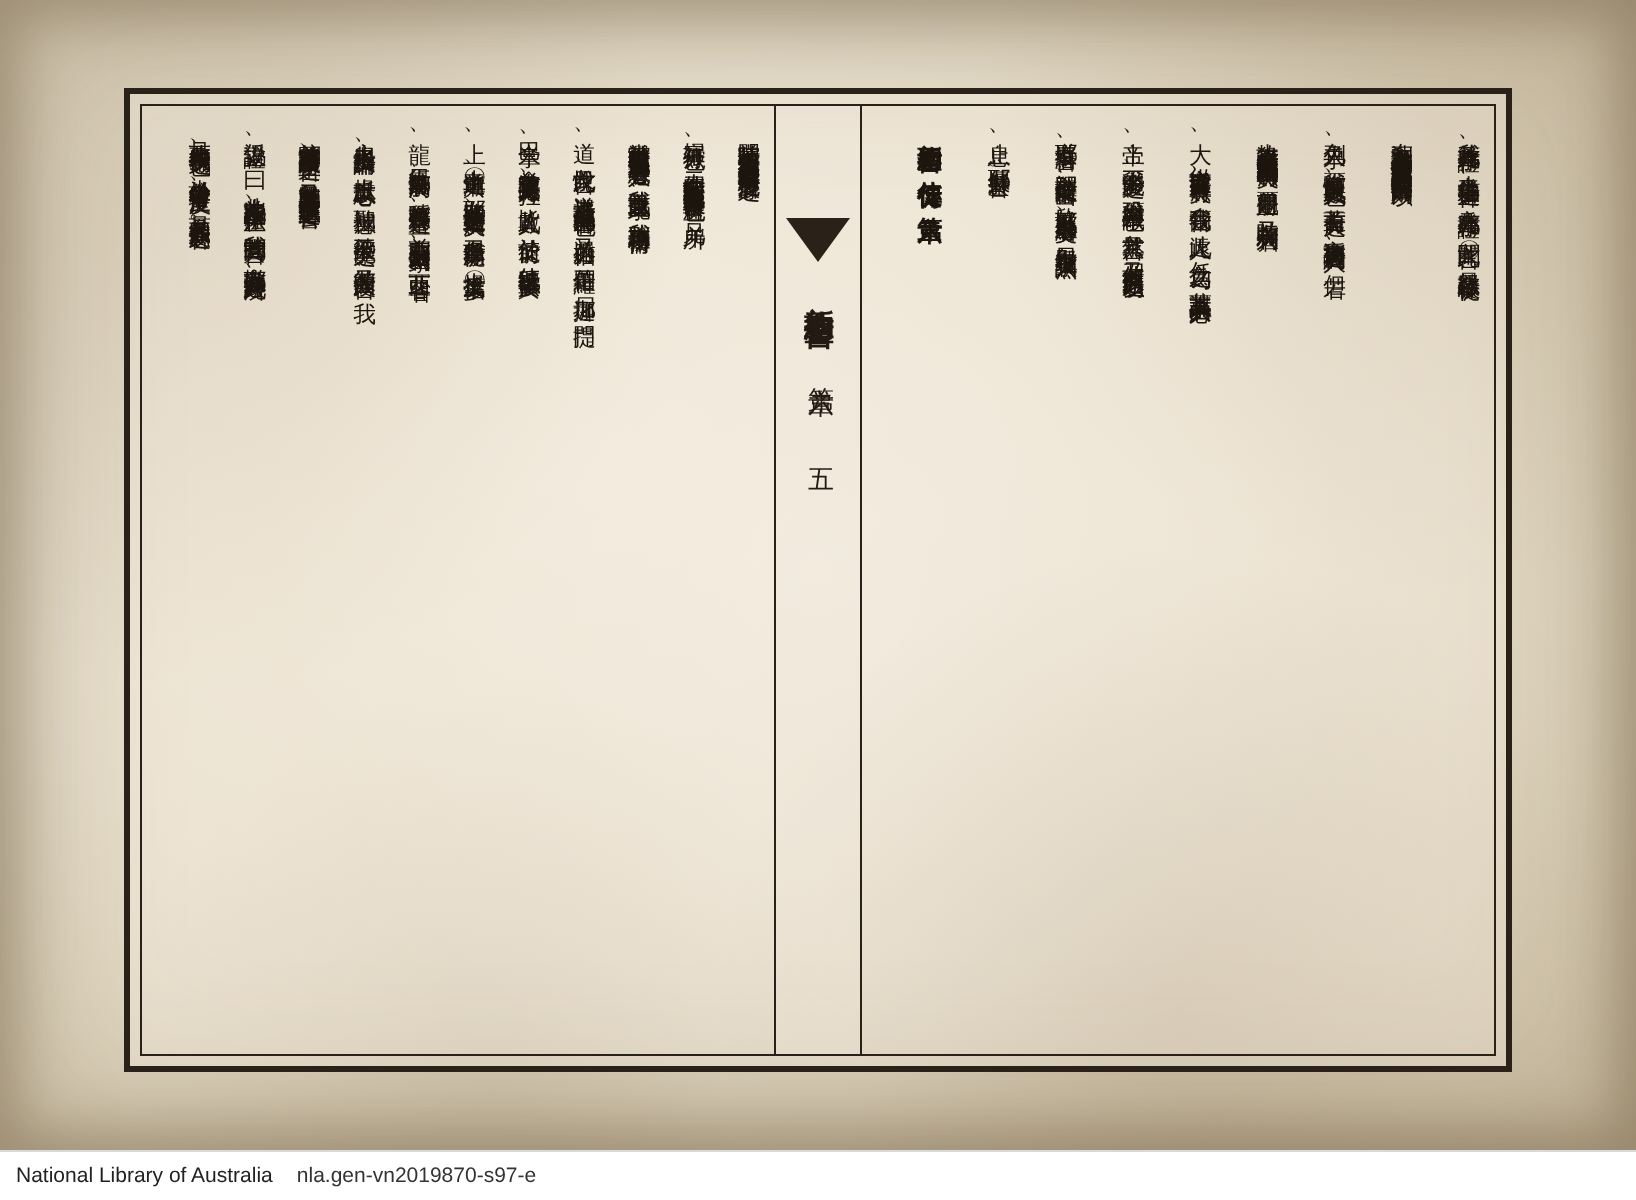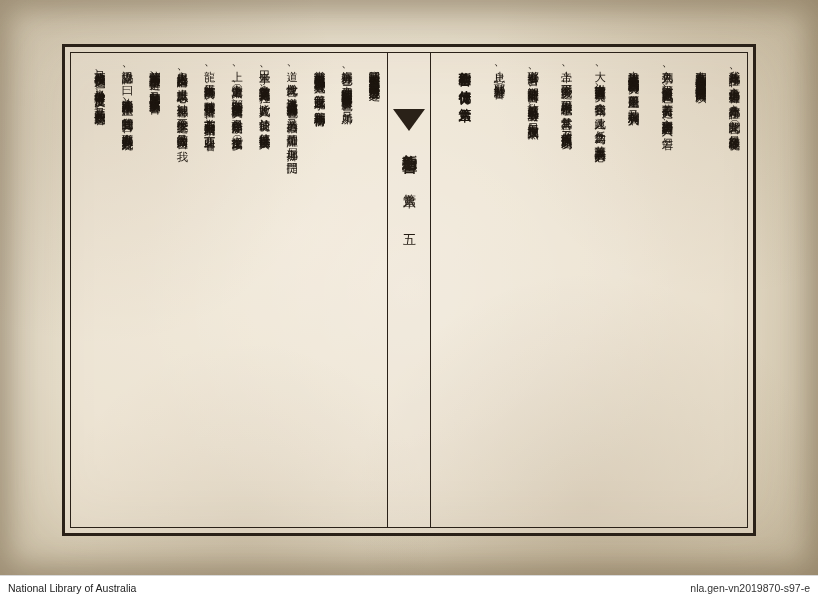--- a/index.html
+++ b/index.html
@@ -172,29 +172,29 @@
   .caption {
     position: absolute;
     left: 0;
     bottom: 0;
     width: 818px;
     height: 25px;
     background: #ffffff;
     border-top: 1px solid #d9d9d9;
     display: flex;
     align-items: center;
-    justify-content: space-between;
     padding: 0 8px;
     box-sizing: border-box;
     font-family: "Liberation Sans", sans-serif;
     font-size: 10.5px;
     color: #222222;
   }
   .caption .right {
     color: #333333;
+    margin-left: 12px;
   }
 </style>
 </head>
 <body>
 
 <div class="viewer">
 
   <div class="scan">
     <div class="edge-shadow"></div>
 

